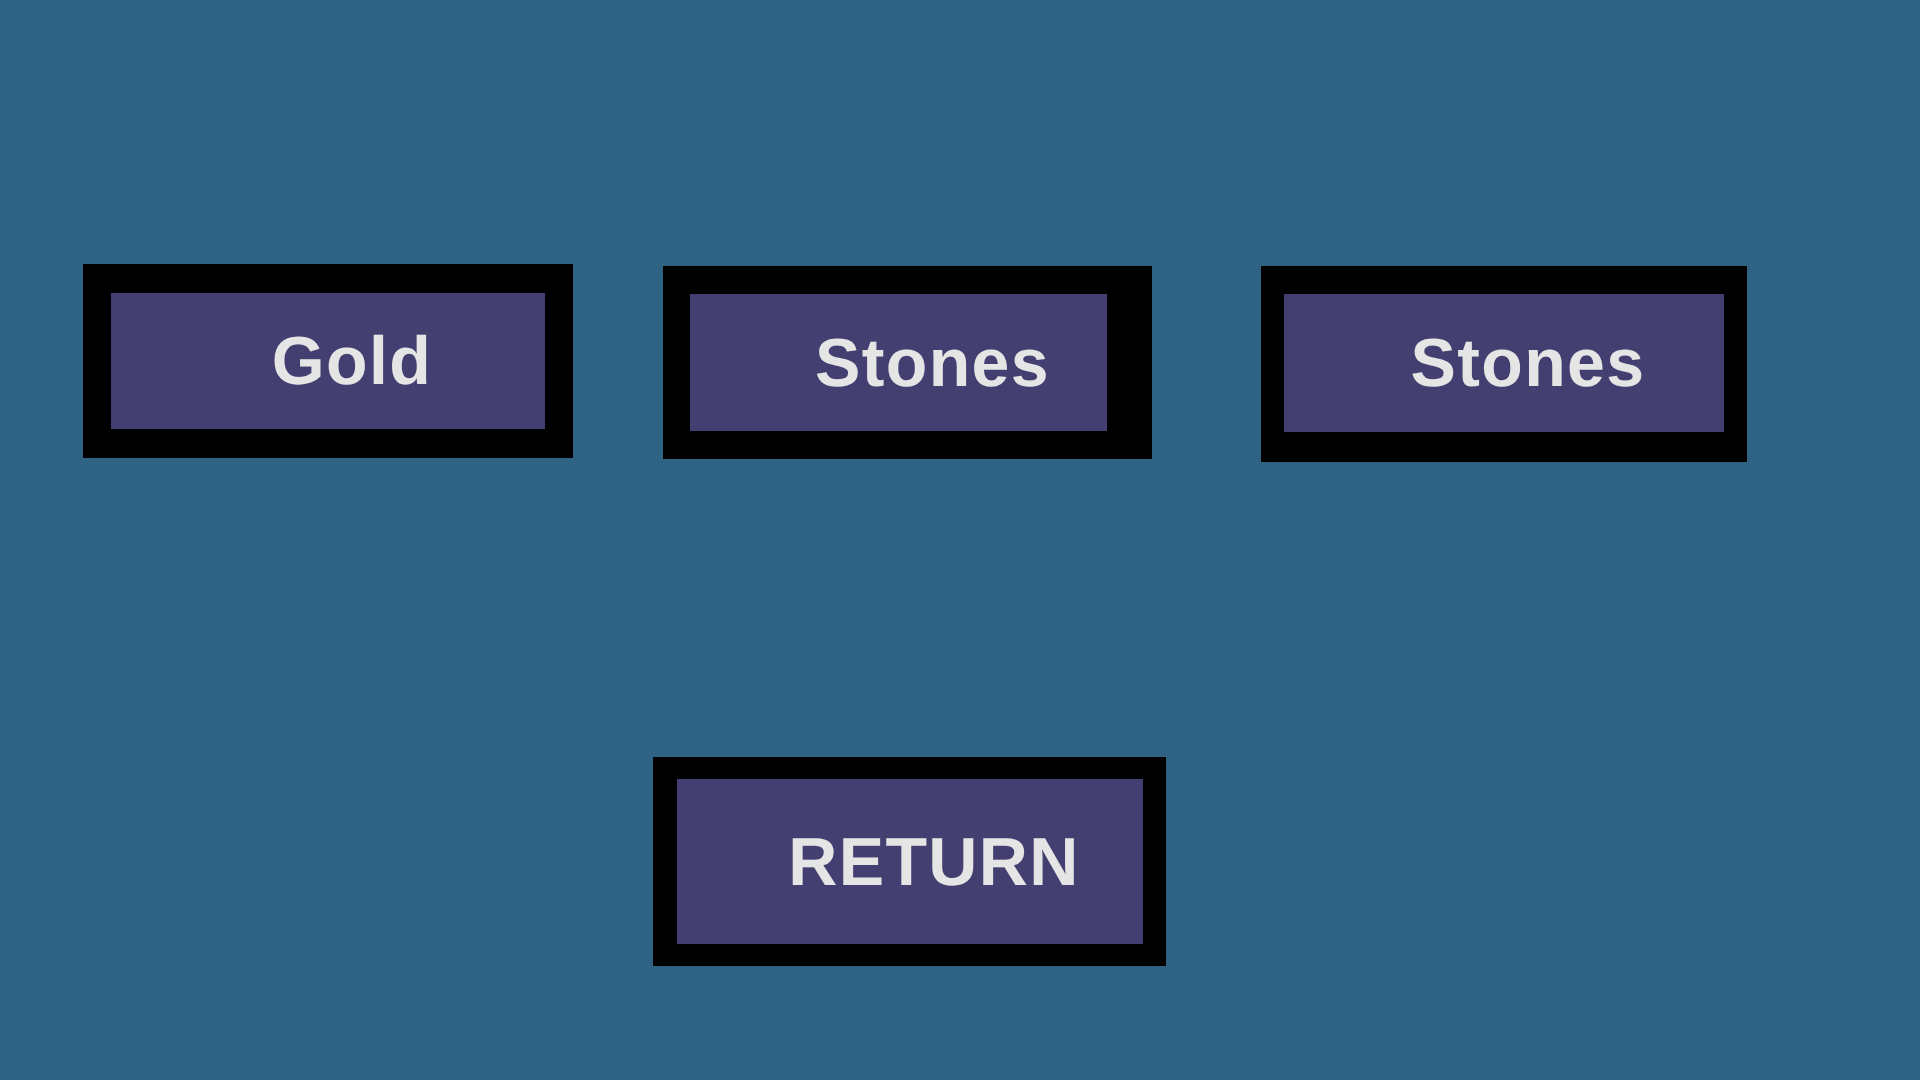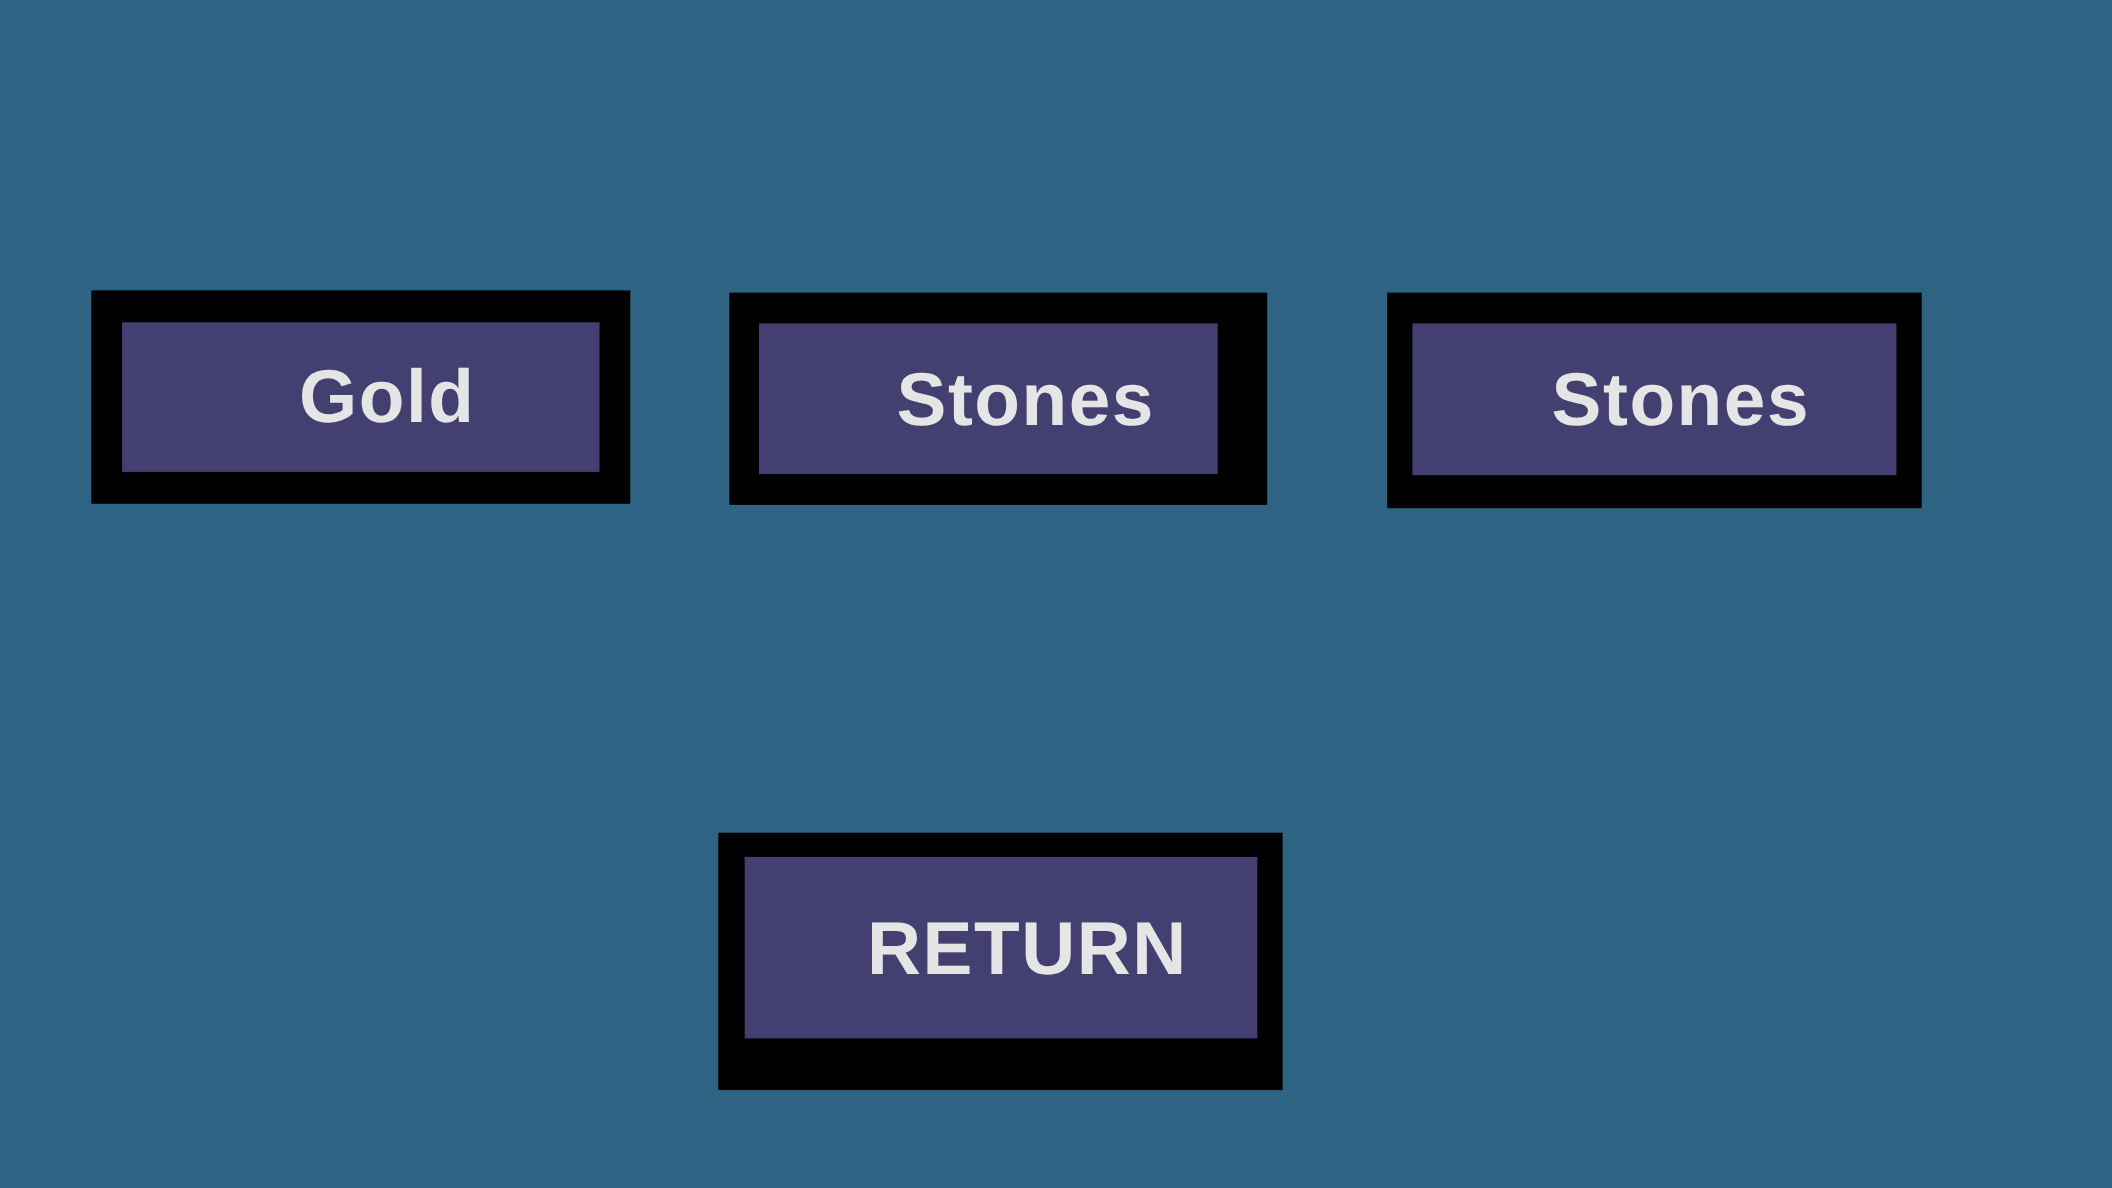--- a/index.html
+++ b/index.html
@@ -102,21 +102,21 @@
     top: 28px;
     width: 440px;
     height: 138px;
   }
   #btn-rubies .label { font-size: 68px; }
 
   #btn-return {
     left: 653px;
     top: 757px;
     width: 513px;
-    height: 234px;
+    height: 209px;
   }
   #btn-return .inner {
     left: 24px;
     top: 22px;
     width: 466px;
     height: 165px;
   }
   #btn-return .label { font-size: 68px; }
 </style>
 </head>

